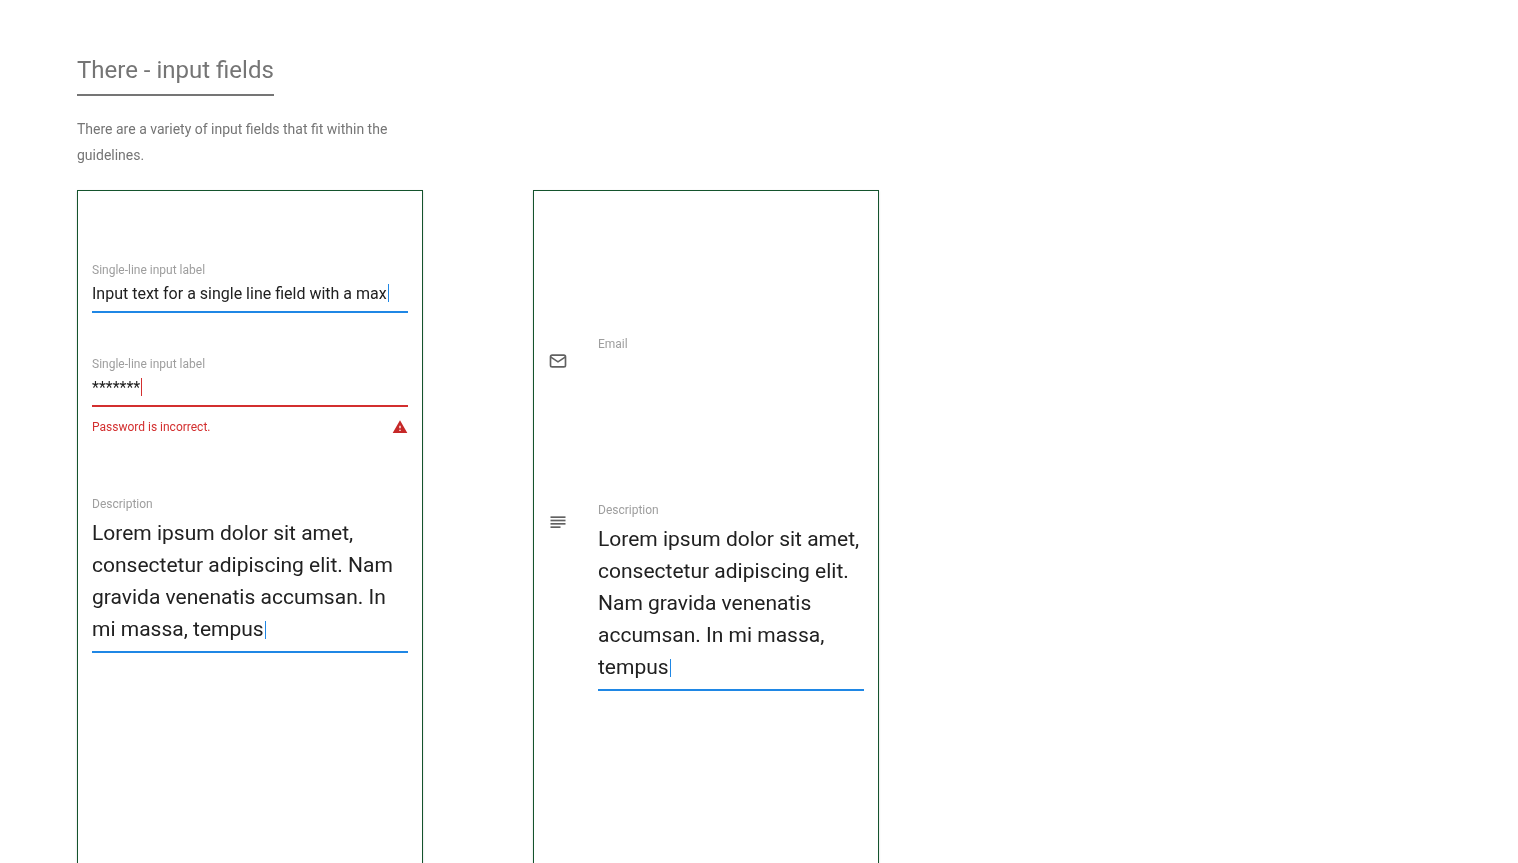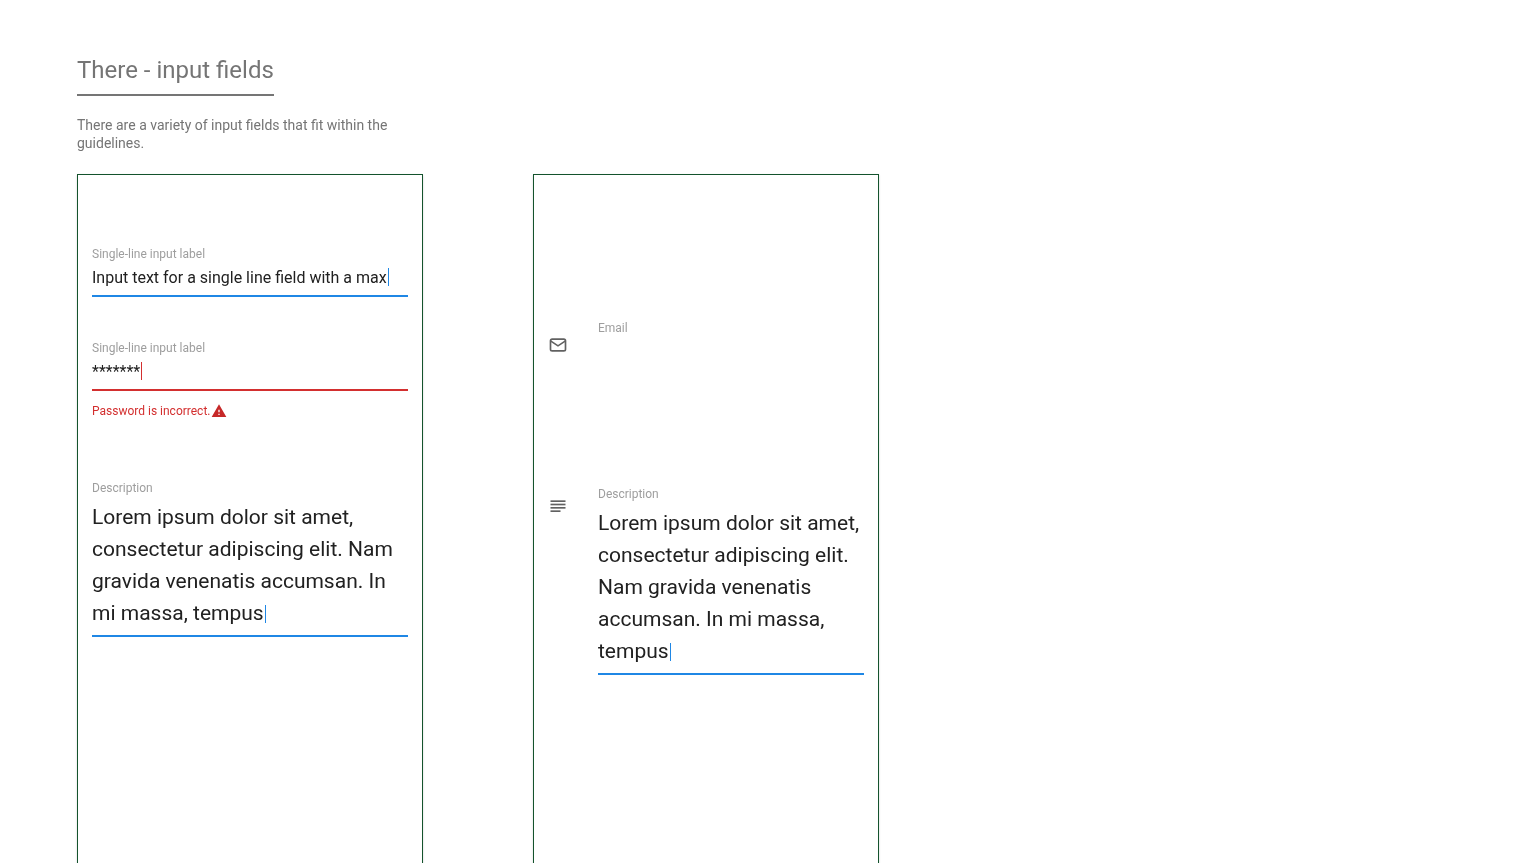--- a/index.html
+++ b/index.html
@@ -4,21 +4,21 @@
 <style>
   * { box-sizing: border-box; margin: 0; padding: 0; }
   html, body { width: 1518px; height: 863px; background: #fff; font-family: "Roboto", "Helvetica Neue", Arial, sans-serif; color: #212121; -webkit-font-smoothing: antialiased; }
   .page { padding: 56px 0 0 77px; }
   .title {
     font-size: 24px; font-weight: 400; color: #757575;
     display: inline-block; padding-bottom: 10px;
     border-bottom: 2px solid #757575;
   }
   .intro {
-    margin-top: 20px; font-size: 14px; line-height: 18px; color: #757575;
+    margin-top: 20px; font-size: 14px; line-height: 26px; color: #757575;
     max-width: 330px;
   }
   .cards { display: flex; gap: 110px; margin-top: 22px; }
   .card {
     width: 346px; height: 750px; background: #fff;
     border: 1px solid #14532d;
     box-shadow: 0 1px 3px rgba(0,0,0,0.06), 0 1px 2px rgba(0,0,0,0.1);
     padding: 72px 14px 0 14px;
   }
   .card2 { padding: 112px 14px 0 14px; }
@@ -33,21 +33,21 @@
   .field-input {
     font-size: 16px; line-height: 22px; color: #212121;
     white-space: nowrap; overflow: hidden;
   }
   .caret {
     display: inline-block; width: 1px; height: 18px; background: #1f87e5;
     vertical-align: -3px; margin-left: 1px;
   }
   .caret.error { background: #d32f2f; }
   .field-error-row {
-    display: flex; align-items: center;
+    display: flex; justify-content: space-between; align-items: center;
     margin-top: 12px;
   }
   .field-error-text { font-size: 12px; color: #d32f2f; }
   .warn-icon { width: 16px; height: 16px; color: #c62828; }
   .multi .field-input { white-space: normal; }
   .multi .field-input-wrap { padding-bottom: 6px; }
   .multi .field-input { font-size: 21px; line-height: 32px; }
 
   .with-icon { display: flex; align-items: flex-start; }
   .leading-icon {

